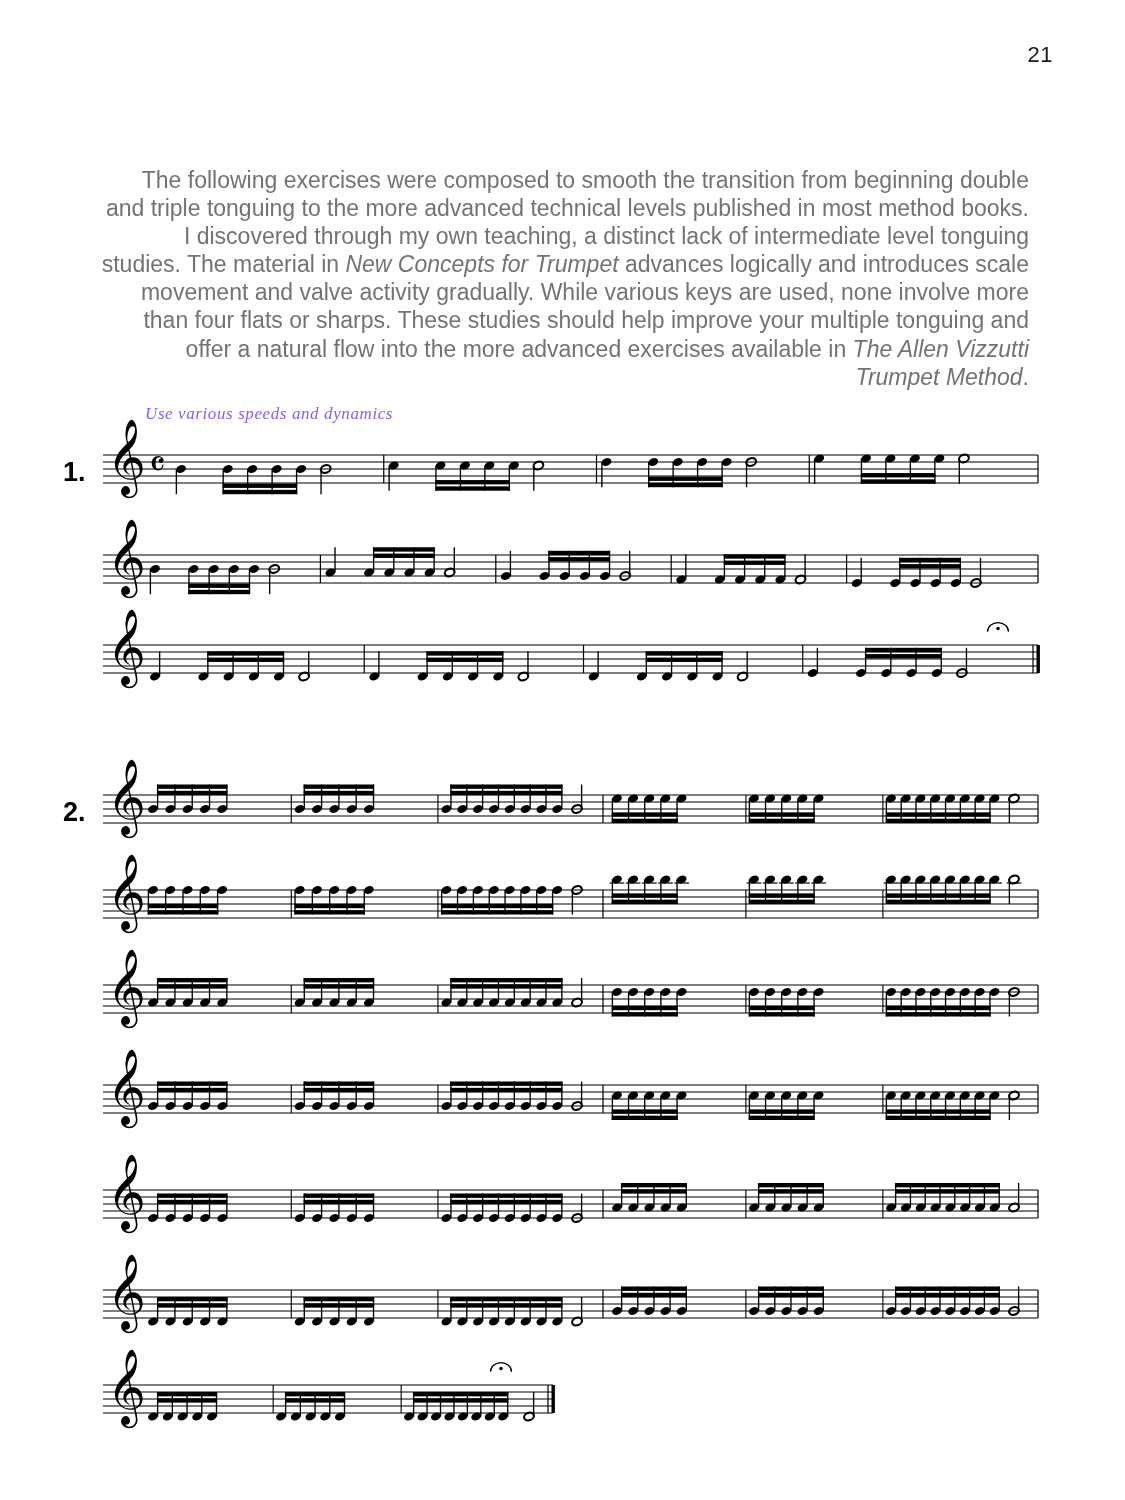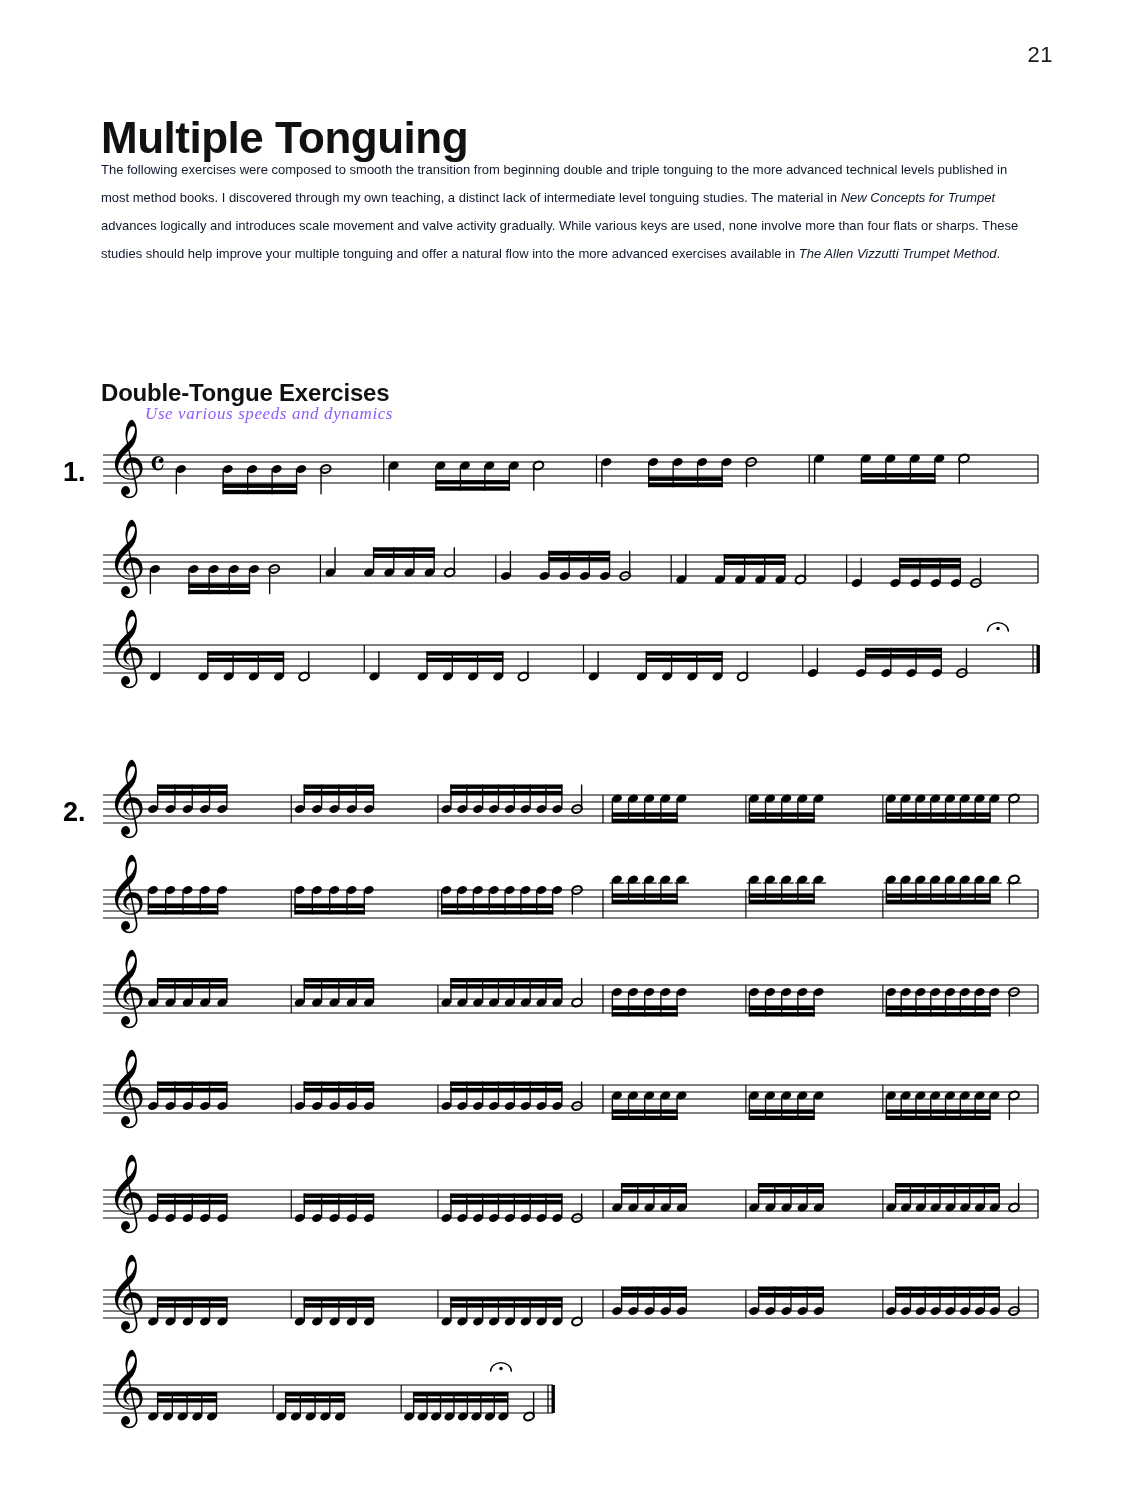--- a/index.html
+++ b/index.html
@@ -38,24 +38,24 @@
     font-weight: bold;
     letter-spacing: -0.5px;
     color: #111111;
   }
 
   .intro {
     position: absolute;
     left: 93px;
     top: 143px;
     width: 928px;
-    font-size: 13px;
+    font-size: 23px;
     line-height: 28.1px;
-    color: #0f172a;
-    text-align: left;
+    color: #737373;
+    text-align: right;
   }
   .intro i { font-style: italic; }
 
   .section-heading {
     position: absolute;
     left: 93px;
     top: 359px;
     font-size: 24px;
     font-weight: bold;
     letter-spacing: -0.2px;
@@ -92,25 +92,23 @@
   }
   .staff svg { display: block; overflow: visible; }
 </style>
 </head>
 <body>
 
 <div class="page">
 
   <div class="page-number">21</div>
 
-  <h1 class="page-title">Multiple Tonguing</h1>
 
   <p class="intro"><span>The following exercises were composed to smooth the transition from beginning double and triple tonguing to the more advanced technical levels published in most method books.  I discovered through my own teaching, a distinct lack of intermediate level tonguing studies. The material in </span><i>New Concepts for Trumpet</i><span> advances logically and introduces scale movement and valve activity gradually.  While various keys are used, none involve more than four flats or sharps.  These studies should help improve your multiple tonguing and offer a natural flow into the more advanced exercises available in </span><i>The Allen Vizzutti Trumpet Method</i><span>.</span></p>
 
-  <h2 class="section-heading">Double-Tongue Exercises</h2>
 
   <div class="perf-note">Use various speeds and dynamics</div>
 
   <div id="music-root">
       <div class="system" style="left: 0px; top: 415px; width: 1125px; height: 110px;">
         <div class="staff">
           <svg width="1125" height="110">
             <line x1="95" y1="40" x2="1030" y2="40" stroke="#000" stroke-width="1.1"></line>
             <line x1="95" y1="47" x2="1030" y2="47" stroke="#000" stroke-width="1.1"></line>
             <line x1="95" y1="54" x2="1030" y2="54" stroke="#000" stroke-width="1.1"></line>

